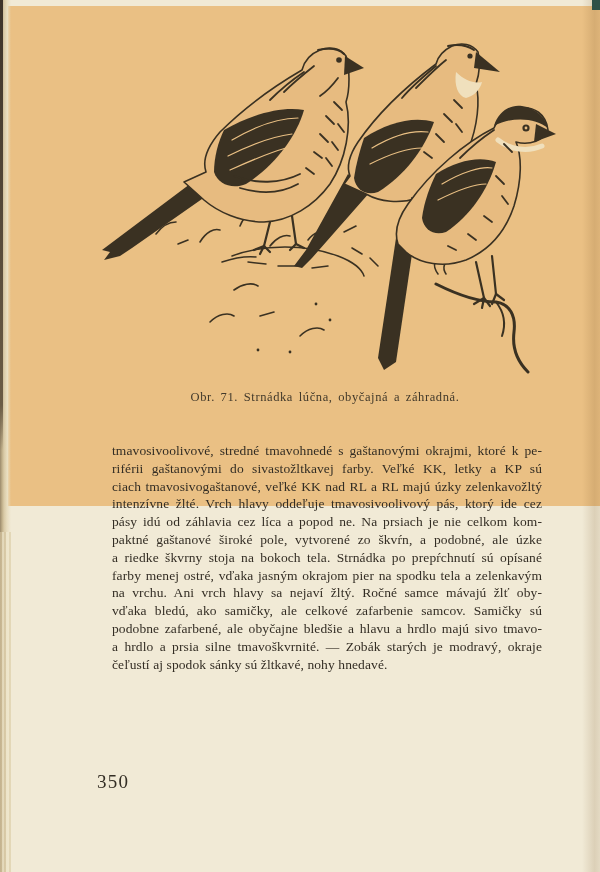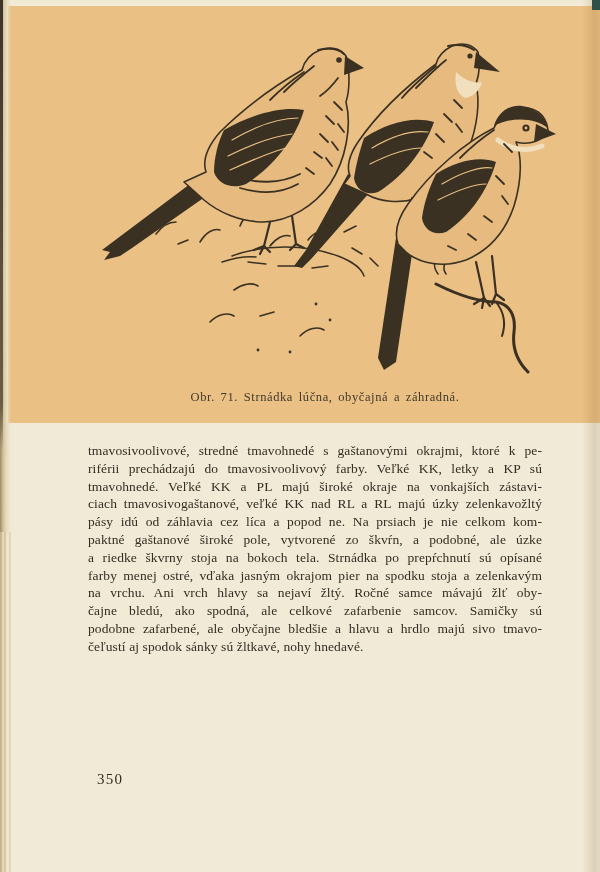--- a/index.html
+++ b/index.html
@@ -30,44 +30,45 @@
     position:absolute;right:0;top:0;bottom:0;width:18px;
     background:linear-gradient(to right,rgba(110,72,25,0),rgba(110,72,25,0.16) 70%,rgba(110,72,25,0.10));
     pointer-events:none;
   }
   .corner-teal{
     position:absolute;right:0;top:0;width:8px;height:10px;
     background:#2f5147;pointer-events:none;
   }
   
   .plate{
-    position:absolute;left:8px;top:6px;right:0;height:417px;
+    position:absolute;left:8px;top:6px;right:0;height:500px;
     background:#eac084;
   }
   .plate svg{position:absolute;left:0;top:0;}
   .caption{
     position:absolute;left:0;right:0;top:384px;
     text-align:center;padding-left:42px;
     font-size:12.5px;letter-spacing:.6px;word-spacing:2px;
     color:#41382a;
   }
   
   .body-text{
     position:absolute;left:88px;top:442px;width:454px;
     font-size:13.5px;line-height:17.8px;letter-spacing:.1px;
     color:#332d24;
   }
   .body-text .line{
     text-align:justify;text-align-last:justify;
     white-space:nowrap;
+    margin-left:24px;
   }
   .body-text .line:last-child{text-align-last:left;}
   .page-number{
     position:absolute;left:97px;top:771px;
-    font-size:15px;letter-spacing:1.2px;color:#332d24;text-align:right;
+    font-size:19px;letter-spacing:1.2px;color:#332d24;text-align:right;
   }
 </style>
 </head>
 <body>
 
 <div class="page">
 
   <div class="plate">
     <svg width="592" height="417" viewBox="0 0 592 417" fill="none" stroke-linecap="round" stroke-linejoin="round">
 
@@ -211,30 +212,31 @@
         <circle cx="518" cy="122" r="3.6" fill="#3a3122" stroke="none"></circle>
         <circle cx="518" cy="122" r="1.4" fill="#e7bb80" stroke="none"></circle>
       </g>
     </svg>
 
     <div class="caption">Obr. 71. Strnádka lúčna, obyčajná a záhradná.</div>
   </div>
 
   <div class="body-text">
     <div class="line">tmavosivoolivové, stredné tmavohnedé s gaštanovými okrajmi, ktoré k pe-</div>
-    <div class="line">riférii prechádzajú do tmavosivoolivový farby. Veľké KK, letky a KP sú</div>
-    <div class="line">tmavohnedé. Veľké KK a PL majú široké okraje na vonkajších zástavi-</div>
+    <div class="line">riférii gaštanovými do sivastožltkavej farby. Veľké KK, letky a KP sú</div>
     <div class="line">ciach tmavosivogaštanové, veľké KK nad RL a RL majú úzky zelenkavožltý</div>
+    <div class="line">intenzívne žlté. Vrch hlavy oddeľuje tmavosivoolivový pás, ktorý ide cez</div>
     <div class="line">pásy idú od záhlavia cez líca a popod ne. Na prsiach je nie celkom kom-</div>
     <div class="line">paktné gaštanové široké pole, vytvorené zo škvŕn, a podobné, ale úzke</div>
     <div class="line">a riedke škvrny stoja na bokoch tela. Strnádka po prepŕchnutí sú opísané</div>
-    <div class="line">farby menej ostré, vďaka jasným okrajom pier na spodku stoja a zelenkavým</div>
+    <div class="line">farby menej ostré, vďaka jasným okrajom pier na spodku tela a zelenkavým</div>
     <div class="line">na vrchu. Ani vrch hlavy sa nejaví žltý. Ročné samce mávajú žlť oby-</div>
-    <div class="line">čajne bledú, ako spodná, ale celkové zafarbenie samcov. Samičky sú</div>
+    <div class="line">vďaka bledú, ako samičky, ale celkové zafarbenie samcov. Samičky sú</div>
     <div class="line">podobne zafarbené, ale obyčajne bledšie a hlavu a hrdlo majú sivo tmavo-</div>
+    <div class="line">a hrdlo a prsia silne tmavoškvrnité. — Zobák starých je modravý, okraje</div>
     <div class="line">čeľustí aj spodok sánky sú žltkavé, nohy hnedavé.</div>
   </div>
 
   <div class="page-number">350</div>
 
   <div class="left-edge"></div>
   <div class="spine-dark"></div>
   <div class="page-edges"></div>
   <div class="right-shade"></div>
   <div class="corner-teal"></div>

